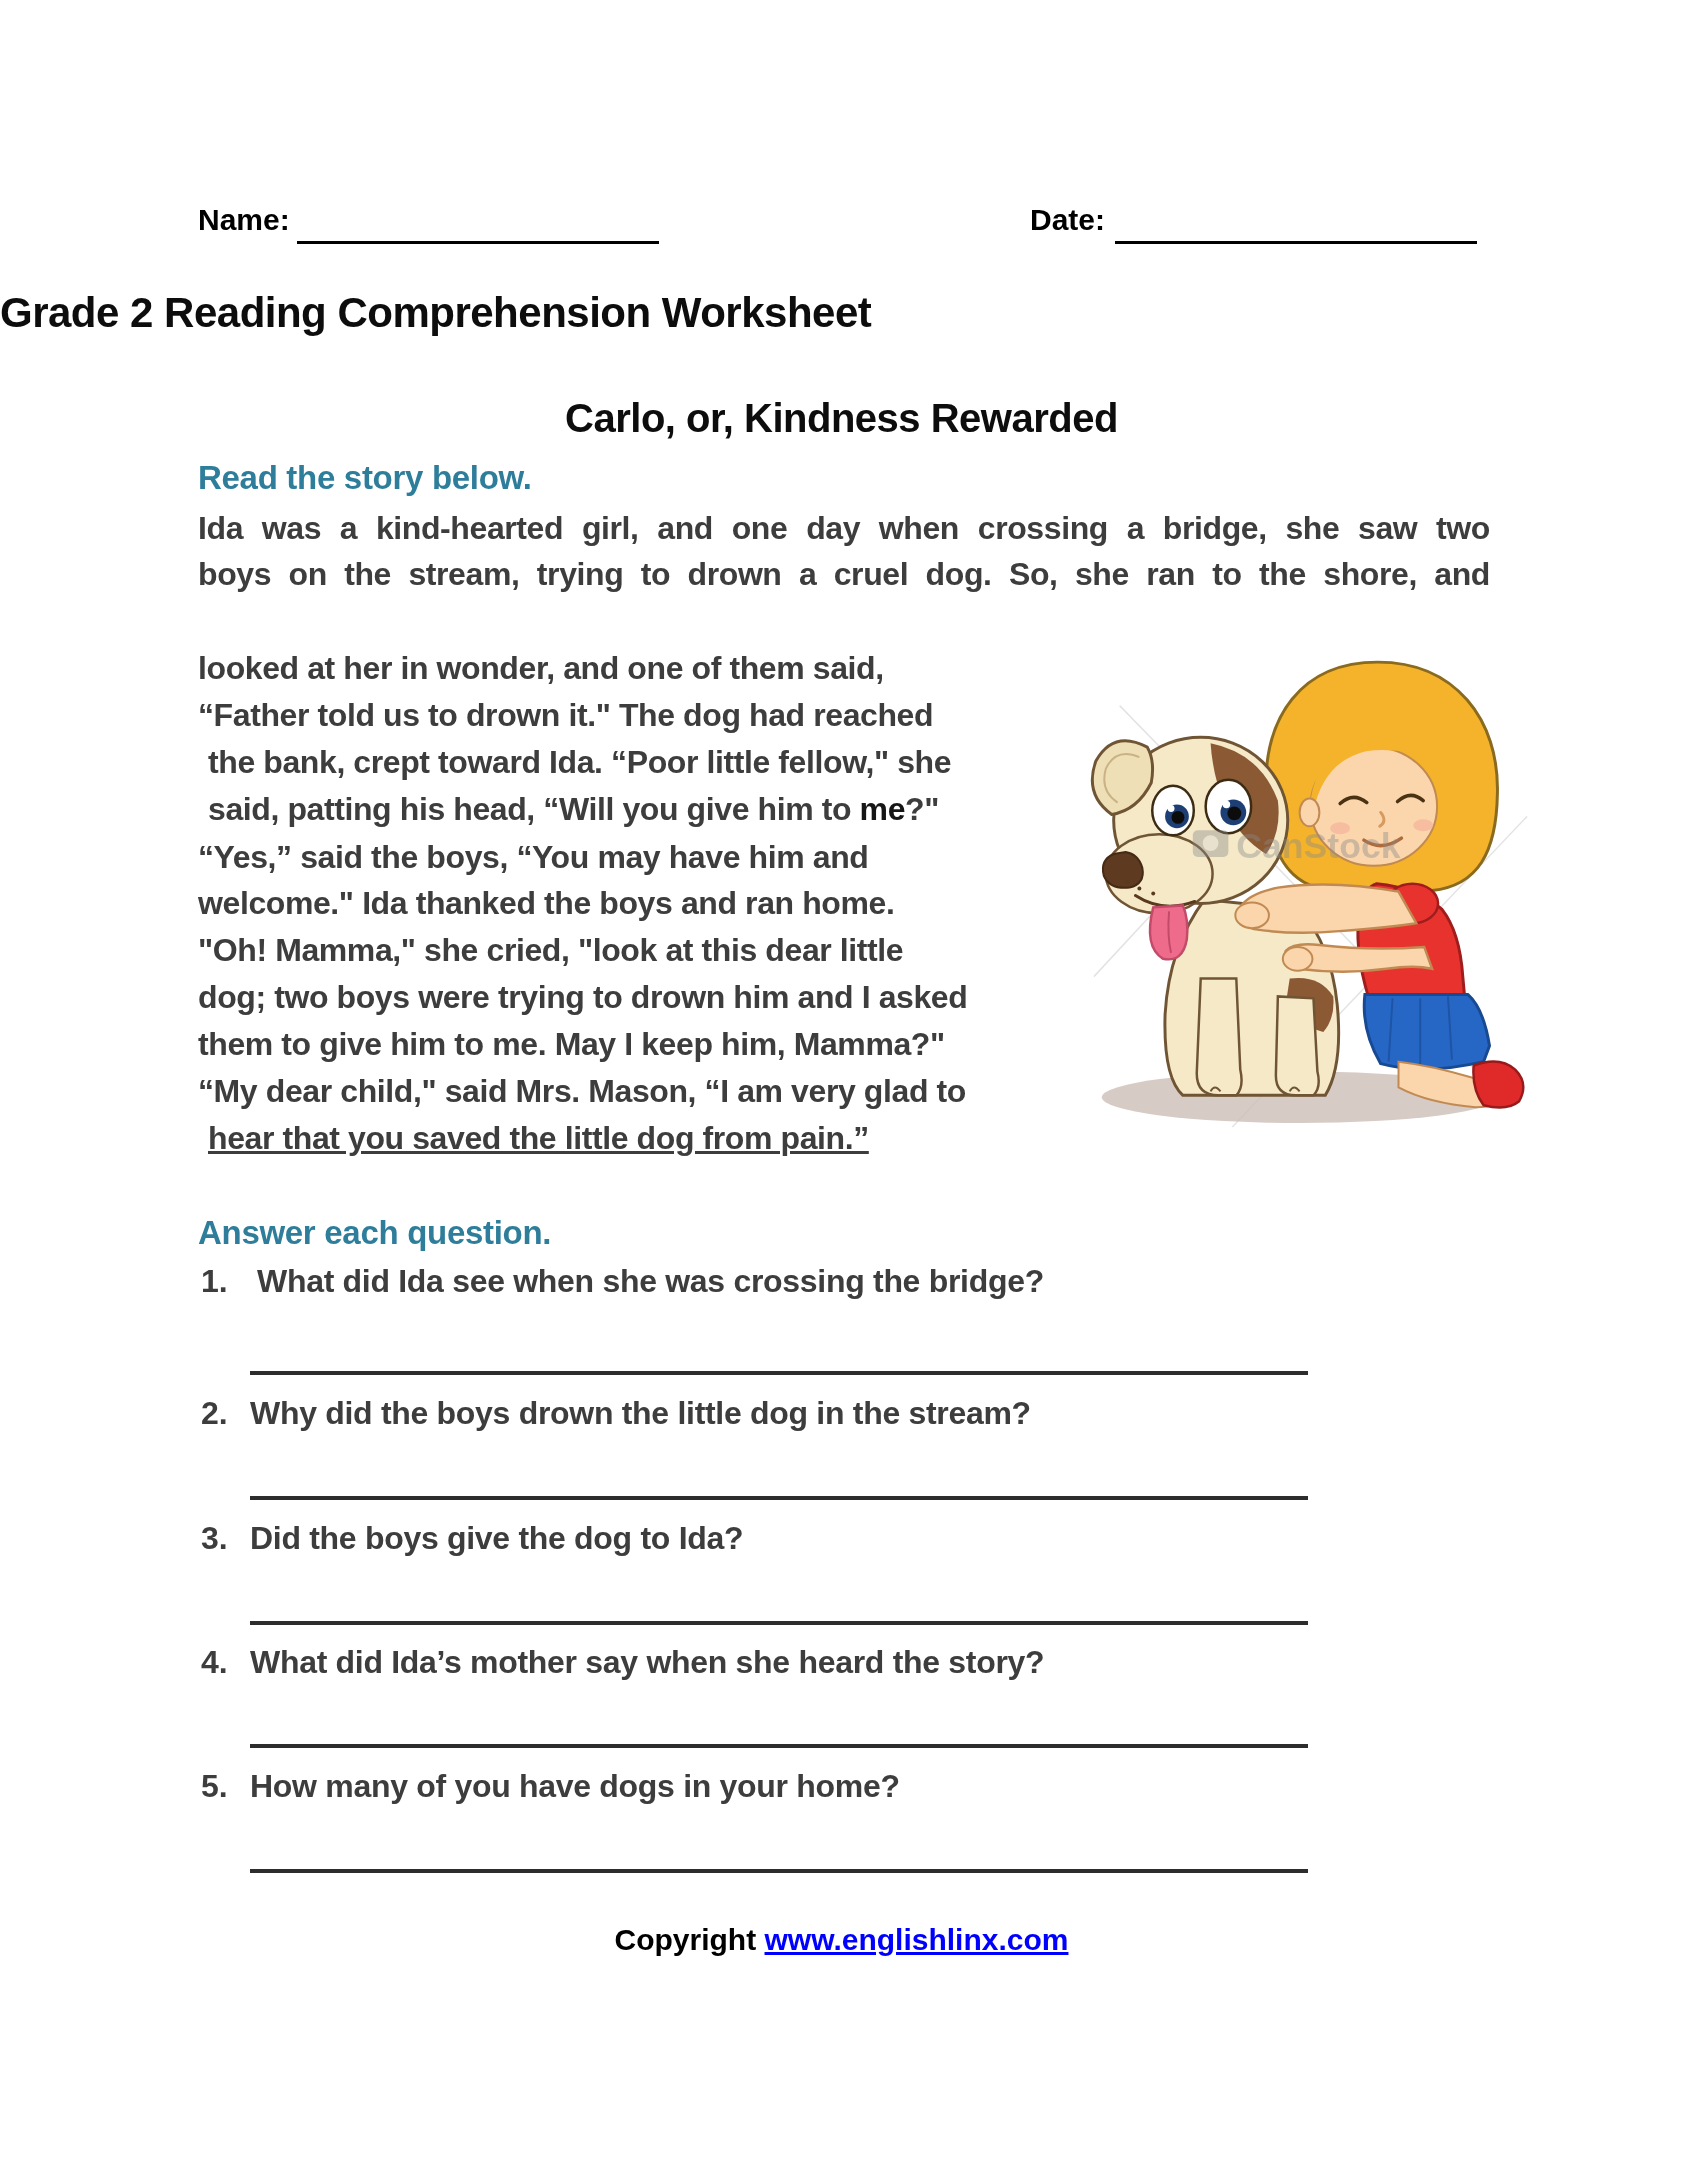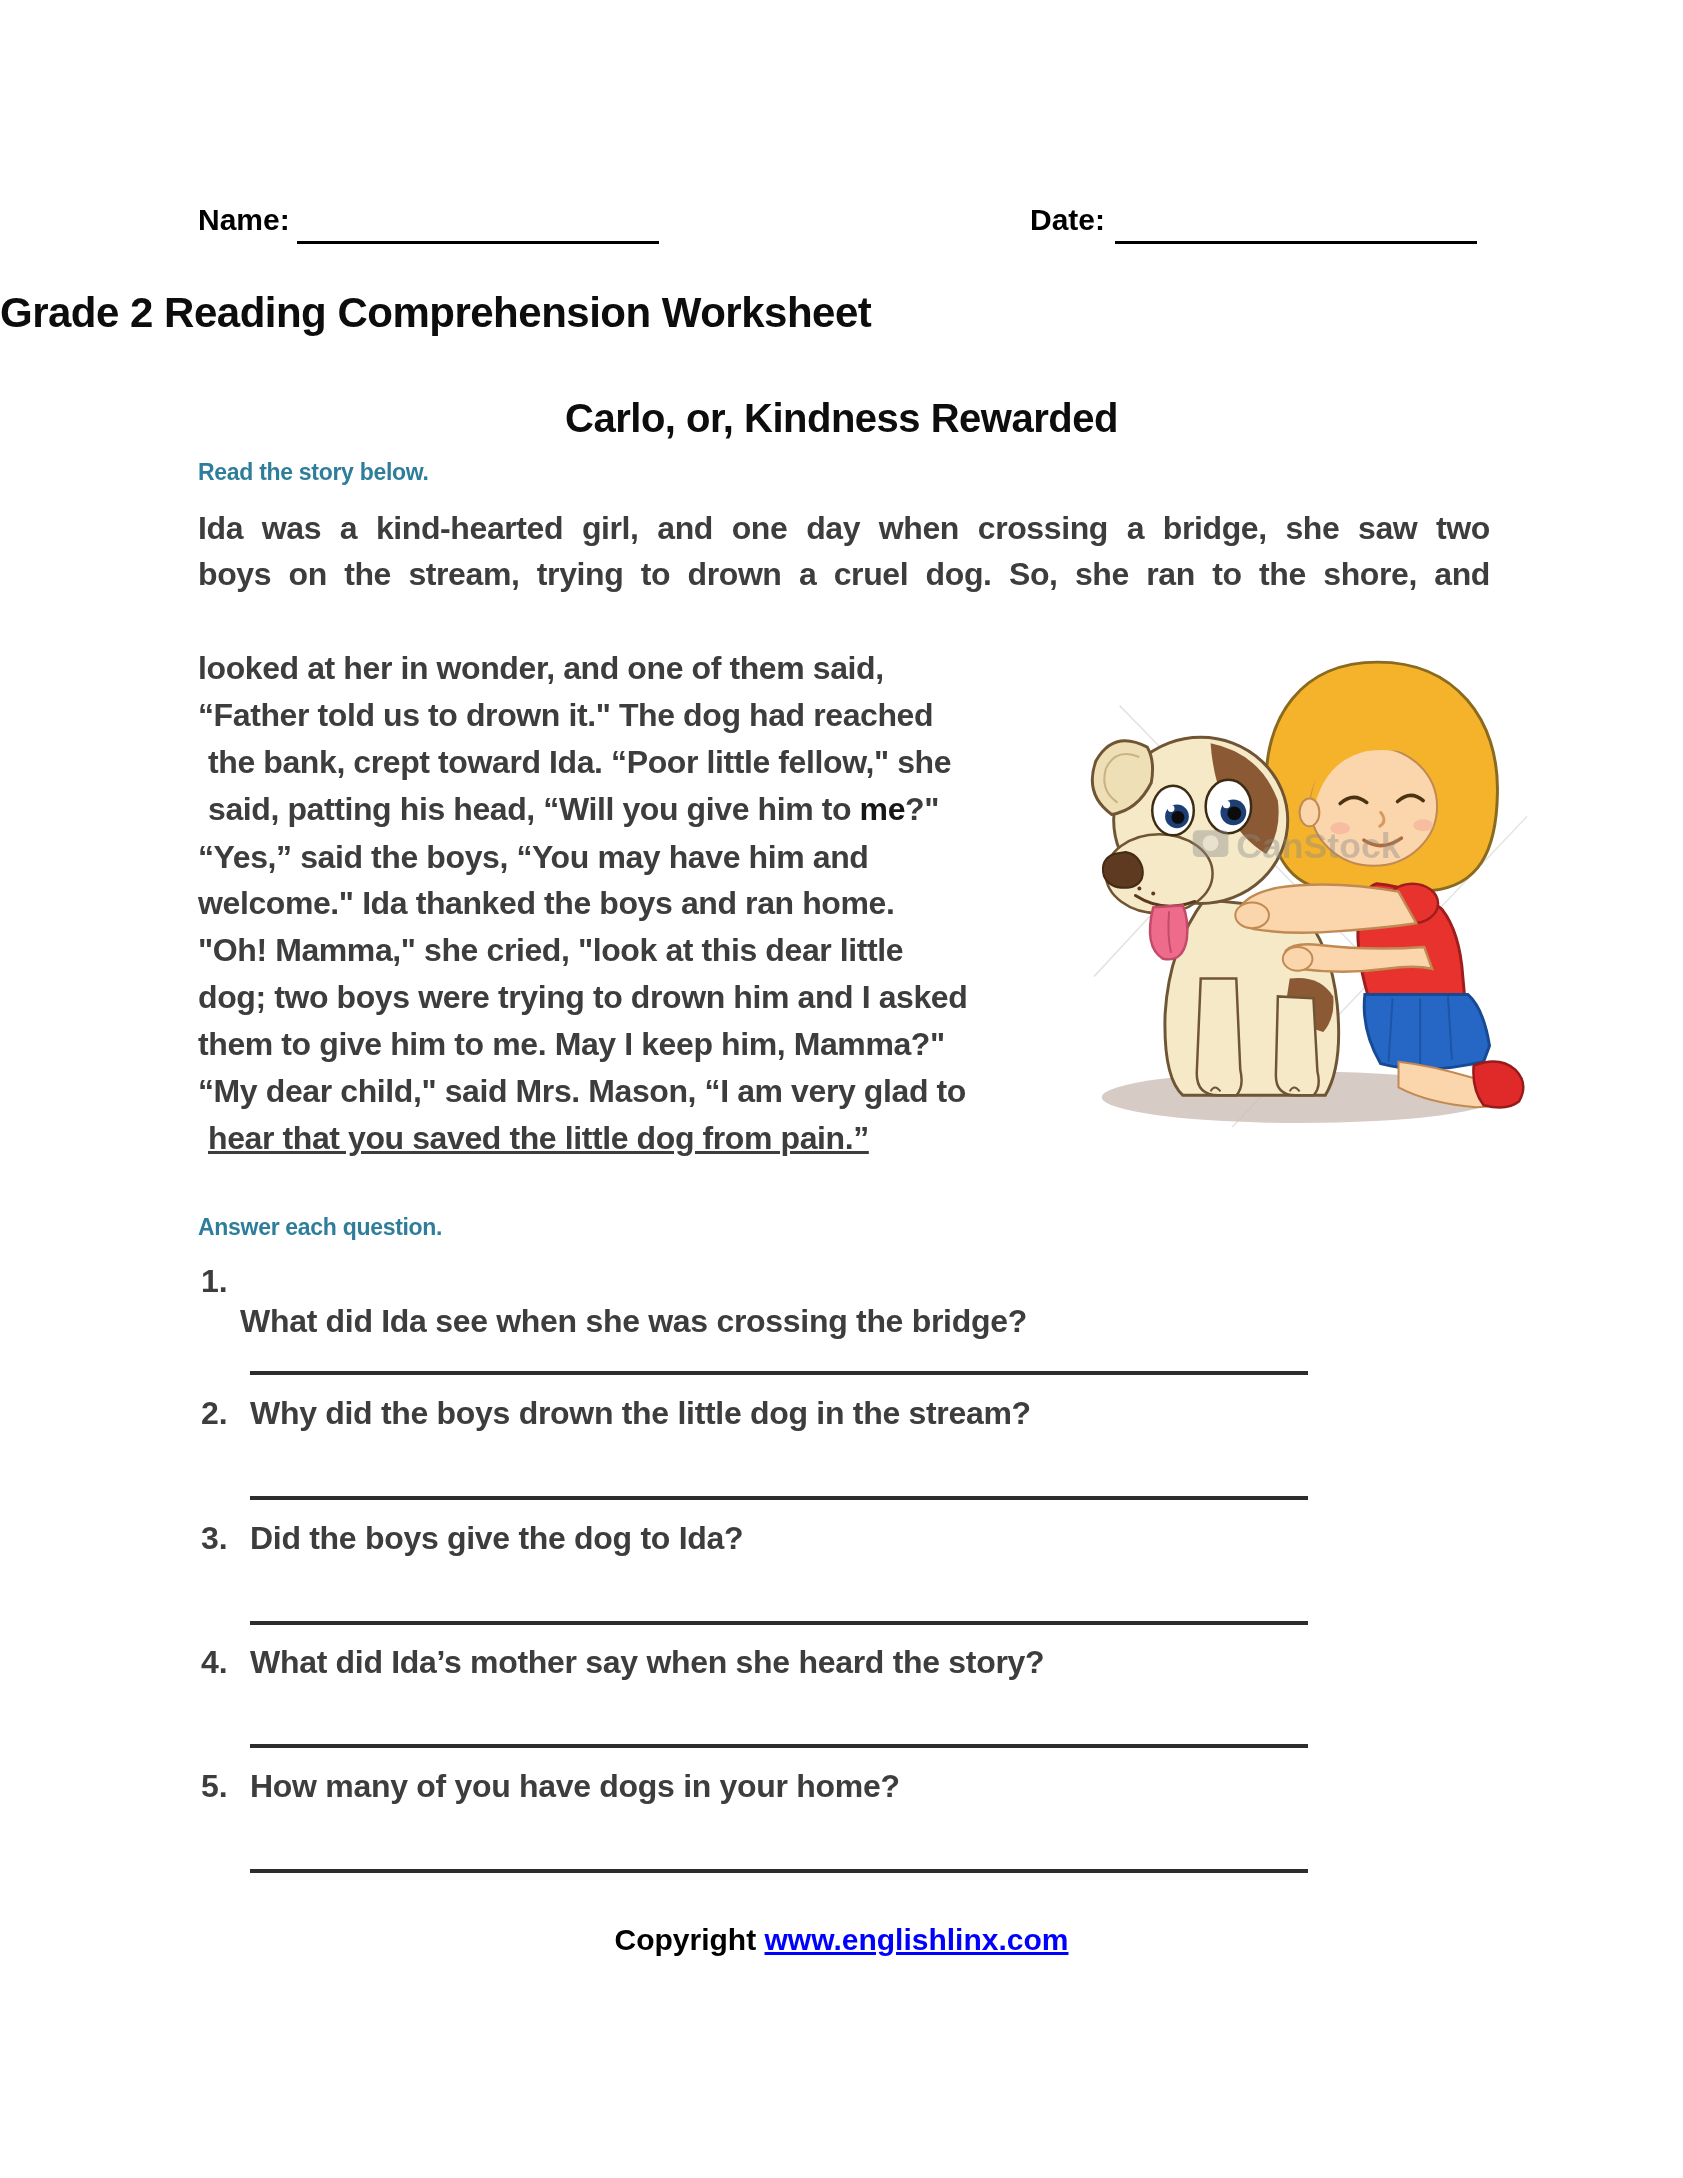--- a/index.html
+++ b/index.html
@@ -5,21 +5,21 @@
   html,body { margin:0; padding:0; background:#ffffff; }
   .page {
     position:relative; width:1683px; height:2178px; background:#ffffff;
     font-family:"Liberation Sans","DejaVu Sans",sans-serif; overflow:hidden;
   }
   .abs { position:absolute; }
   .hdr-label { font-size:30px; font-weight:bold; color:#000; }
   .write-line { border-top:3px solid #000; height:0; }
   .main-title { width:1683px; font-size:42px; font-weight:bold; color:#0d0d0d; letter-spacing:-0.5px; }
   .story-title { width:1683px; text-align:center; font-size:40px; font-weight:bold; color:#0d0d0d; letter-spacing:-0.5px; }
-  .teal-head { font-size:23px; font-weight:bold; color:#2E7E9B; letter-spacing:-0.3px; }
+  .teal-head { font-size:33px; font-weight:bold; color:#2E7E9B; letter-spacing:-0.3px; }
   .story-line {
     left:198px; font-size:32px; font-weight:bold; color:#3d3d3d;
     letter-spacing:-0.4px; white-space:nowrap;
   }
   .story-line.just { width:1292px; text-align:justify; text-align-last:justify; white-space:normal; }
   .story-line.ind { padding-left:10px; }
   .story-line .emph { color:#161616; font-weight:800; }
   .q-num { font-size:32px; font-weight:bold; color:#3d3d3d; }
   .q-text { font-size:32px; font-weight:bold; color:#3d3d3d; letter-spacing:-0.3px; white-space:nowrap; }
   .ans-line { border-top:4px solid #2d2d2d; height:0; width:1058px; left:250px; }
@@ -128,21 +128,21 @@
         <rect x="110" y="182" width="36" height="27" rx="5" fill="#8a8a8a"></rect>
         <circle cx="128" cy="195" r="8" fill="#d6d6d6"></circle>
         <text x="154" y="210" font-size="36" font-weight="bold" fill="#8a8a8a">CanStock</text>
       </g>
     </svg>
   </div>
 
   <div class="abs teal-head" style="left:198px; top:1214px;">Answer each question.</div>
 
   <div class="abs q-num" style="left:201px; top:1263px;">1.</div>
-  <div class="abs q-text" style="left:240px; top:1263px;margin-top:40px;">What did Ida see when she was crossing the bridge?</div>
+  <div class="abs q-text" style="left:257px; top:1263px;">What did Ida see when she was crossing the bridge?</div>
   <div class="abs ans-line" style="top:1371px;"></div>
 
   <div class="abs q-num" style="left:201px; top:1395px;">2.</div>
   <div class="abs q-text" style="left:250px; top:1395px;">Why did the boys drown the little dog in the stream?</div>
   <div class="abs ans-line" style="top:1496px;"></div>
 
   <div class="abs q-num" style="left:201px; top:1520px;">3.</div>
   <div class="abs q-text" style="left:250px; top:1520px;">Did the boys give the dog to Ida?</div>
   <div class="abs ans-line" style="top:1621px;"></div>
 

